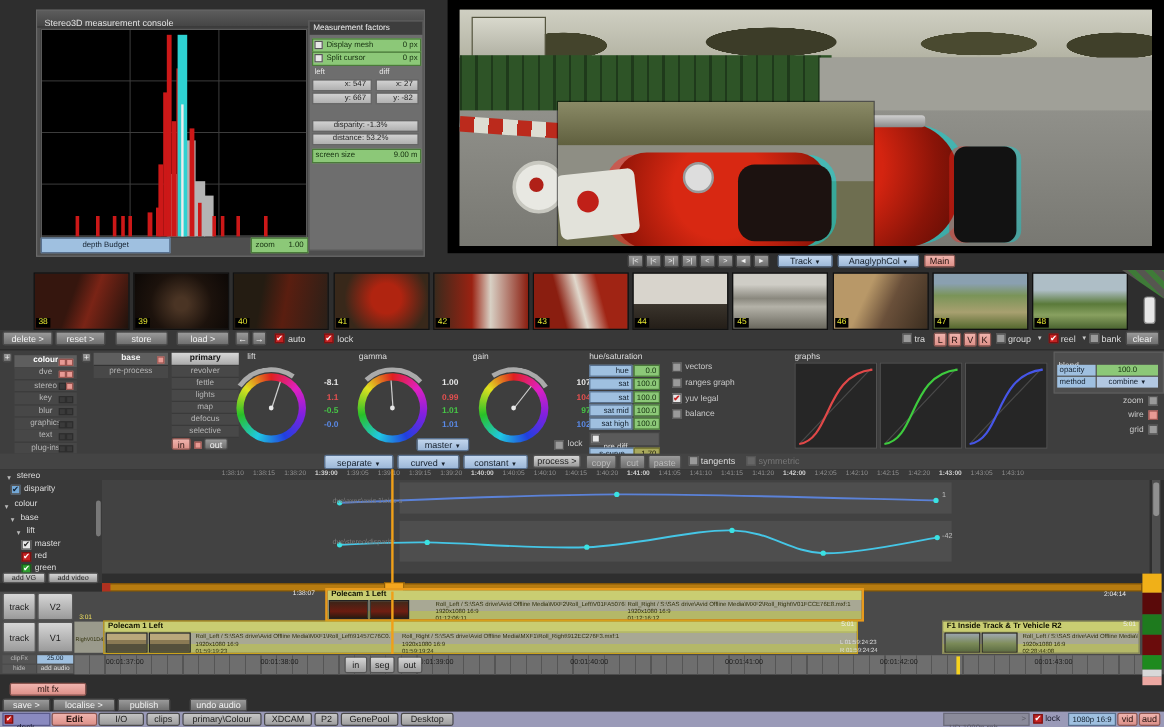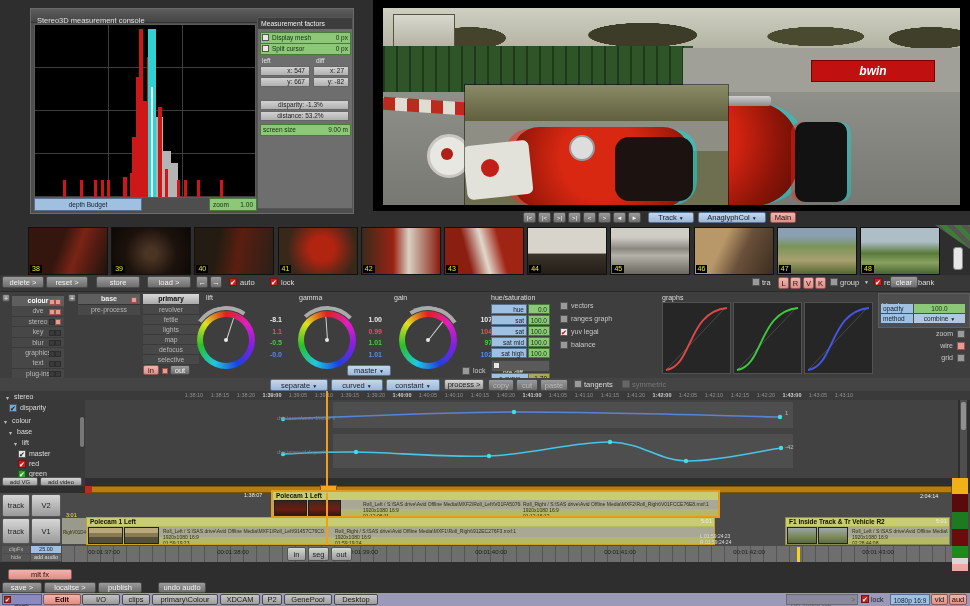--- a/index.html
+++ b/index.html
@@ -124,23 +124,20 @@
 
   <div class="abs" style="left:373px;top:0;width:597px;height:211px;background:#000;overflow:hidden;">
     <div class="abs" style="left:10px;top:8px;width:577px;height:197px;background:#8e8e86;overflow:hidden;">
       <div class="abs" style="left:0;top:0;width:577px;height:40px;background:linear-gradient(#cfcfc2,#b4b4a4);"></div>
       <div class="abs" style="left:0;top:12px;width:577px;height:30px;
            background:radial-gradient(60px 18px at 15% 60%,#44442c 60%,transparent 61%),radial-gradient(90px 20px at 45% 50%,#3c3c28 60%,transparent 61%),radial-gradient(80px 16px at 75% 55%,#4a4a30 60%,transparent 61%),radial-gradient(70px 18px at 95% 60%,#40402a 60%,transparent 61%);"></div>
       <div class="abs" style="left:10px;top:6px;width:60px;height:40px;background:linear-gradient(#d8d8cc,#a8a89a);border:1px solid #55553f;"></div>
       <div class="abs" style="left:0;top:38px;width:310px;height:48px;
            background:repeating-linear-gradient(90deg,#1f3a1b 0 2px,#2e5427 2px 13px);"></div>
       <div class="abs" style="left:300px;top:40px;width:277px;height:48px;background:#a0a098;"></div>
-      <div class="abs" style="left:428px;top:52px;width:122px;height:20px;background:#c01010;border:1px solid #700;">
-        <span style="color:#fff;font-size:12px;font-weight:bold;font-style:italic;display:block;text-align:center;line-height:20px;">bwin</span>
-      </div>
       <div class="abs" style="left:0;top:84px;width:577px;height:113px;background:linear-gradient(#90908a,#787872);"></div>
       <div class="abs" style="left:0;top:92px;width:95px;height:13px;transform:rotate(4deg);
            background:repeating-linear-gradient(90deg,#bb2a1c 0 12px,#ddddd2 12px 24px);"></div>
       <div class="abs" style="left:44px;top:126px;width:38px;height:38px;border-radius:50%;background:#e8e8e2;border:3px solid #c8c8c0;"></div>
       <div class="abs" style="left:58px;top:140px;width:12px;height:12px;border-radius:50%;background:#b02018;"></div>
 
       <div class="abs" style="left:190px;top:96px;width:210px;height:100px;border-radius:45px;background:rgba(255,40,30,0.5);"></div>
       <div class="abs" style="left:214px;top:96px;width:210px;height:100px;border-radius:45px;background:rgba(0,220,220,0.5);"></div>
       <div class="abs" style="left:200px;top:94px;width:216px;height:104px;border-radius:46px;
            background:radial-gradient(circle at 50% 35%,#d42410 0 35%,#8a1408 70%,#5a0c04 100%);"></div>
@@ -240,21 +237,21 @@
     <div class="abs pinkbtn" style="left:803px;top:2px;width:11px;">V</div>
     <div class="abs pinkbtn" style="left:815px;top:2px;width:11px;">K</div>
     <span class="cb abs" style="left:830px;top:3px;background:#9a9a9a;"></span>
     <span class="abs" style="left:840px;top:3px;font-size:7.5px;color:#ddd;">group</span>
     <span class="abs" style="left:864px;top:4px;font-size:5px;color:#ccc;">▼</span>
     <span class="cb red abs" style="left:874px;top:3px;">✔</span>
     <span class="abs" style="left:884px;top:3px;font-size:7.5px;color:#ddd;">reel</span>
     <span class="abs" style="left:901px;top:4px;font-size:5px;color:#ccc;">▼</span>
     <span class="cb abs" style="left:908px;top:3px;background:#9a9a9a;"></span>
     <span class="abs" style="left:918px;top:3px;font-size:7.5px;color:#ddd;">bank</span>
-    <div class="abs gbtn" style="left:890px;top:1px;width:28px;">clear</div>
+    <div class="abs gbtn" style="left:938px;top:1px;width:28px;">clear</div>
   </div>
 
   <div class="abs" style="left:0;top:291px;width:970px;height:87px;background:#3e3e3e;border-top:1px solid #2a2a2a;">
     <div class="abs gbtn" style="left:2px;top:2px;width:8px;height:8px;line-height:7px;font-size:7px;">+</div>
     <div id="layercol"></div>
     <div class="abs gbtn" style="left:68px;top:2px;width:8px;height:8px;line-height:7px;font-size:7px;">+</div>
     <div class="abs" style="left:78px;top:2px;width:62px;height:10px;background:#5e5e5e;border-bottom:1px solid #333;">
       <span style="font-size:7px;font-weight:bold;color:#f0f0f0;display:block;text-align:center;line-height:10px;">base</span>
       <span class="ind on" style="right:3px;top:2.5px;"></span>
     </div>

